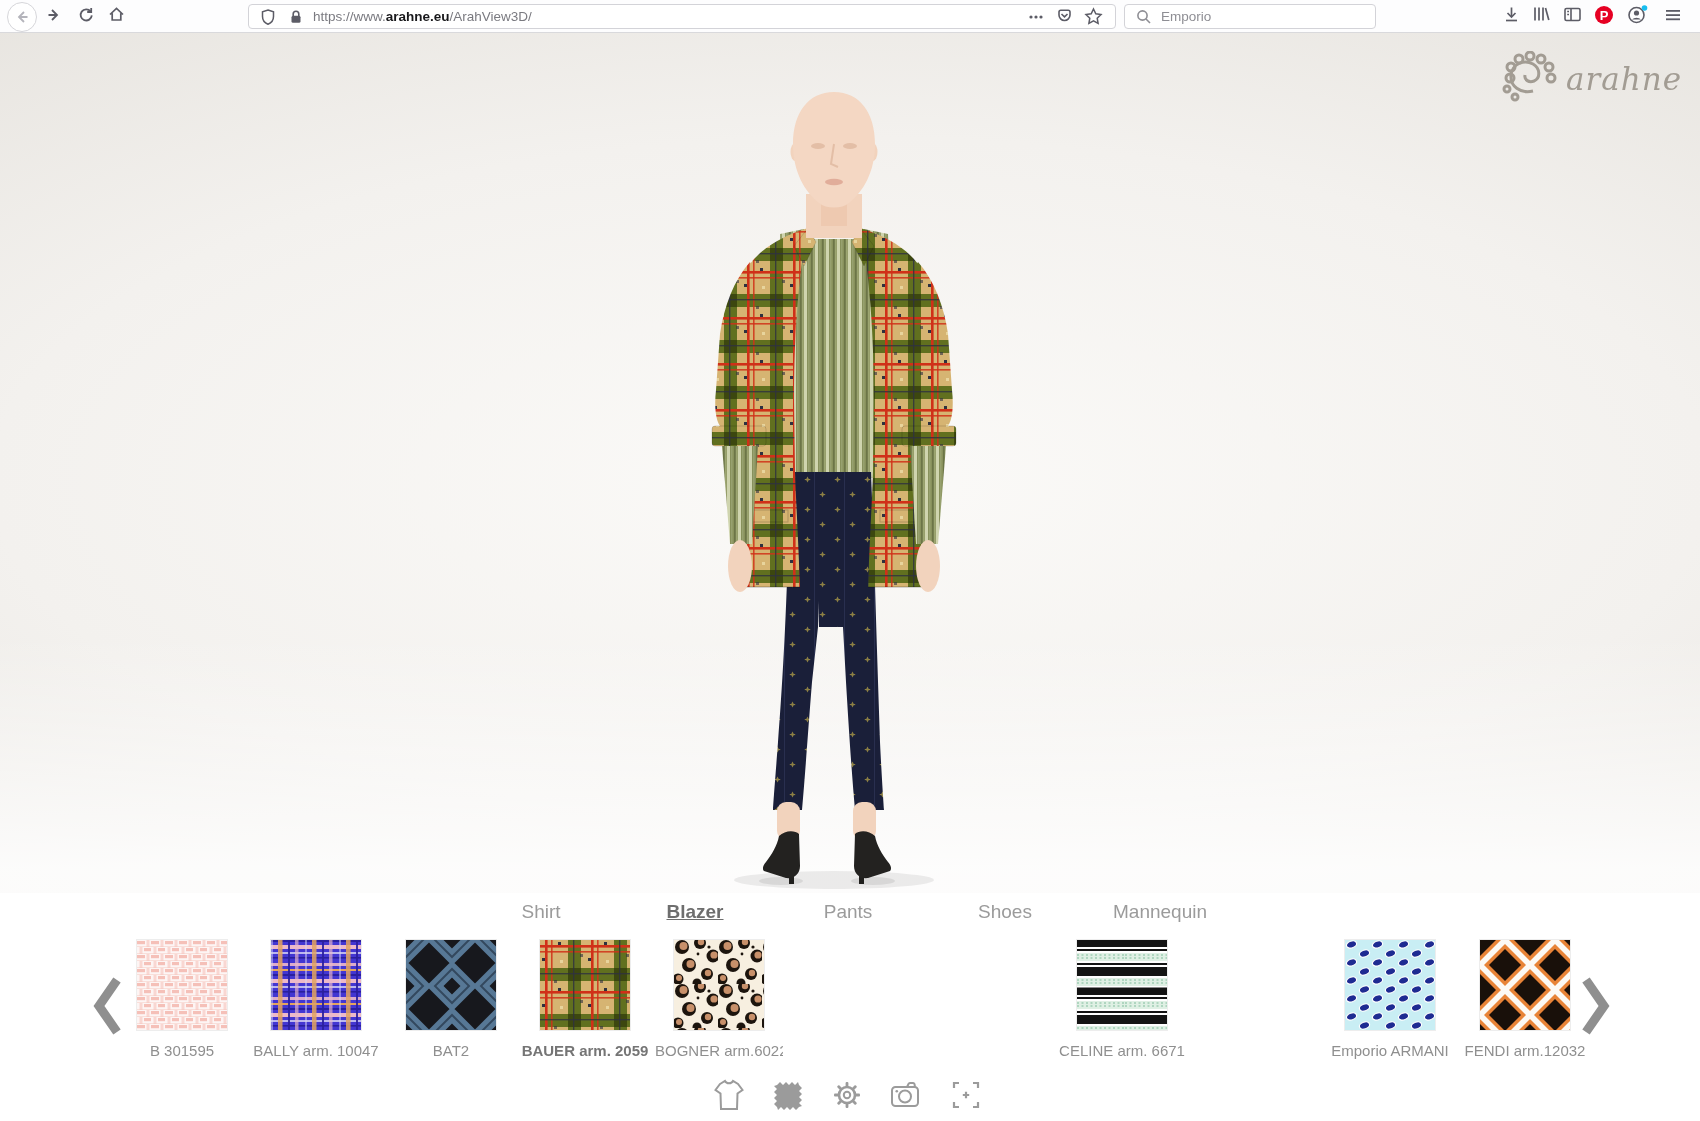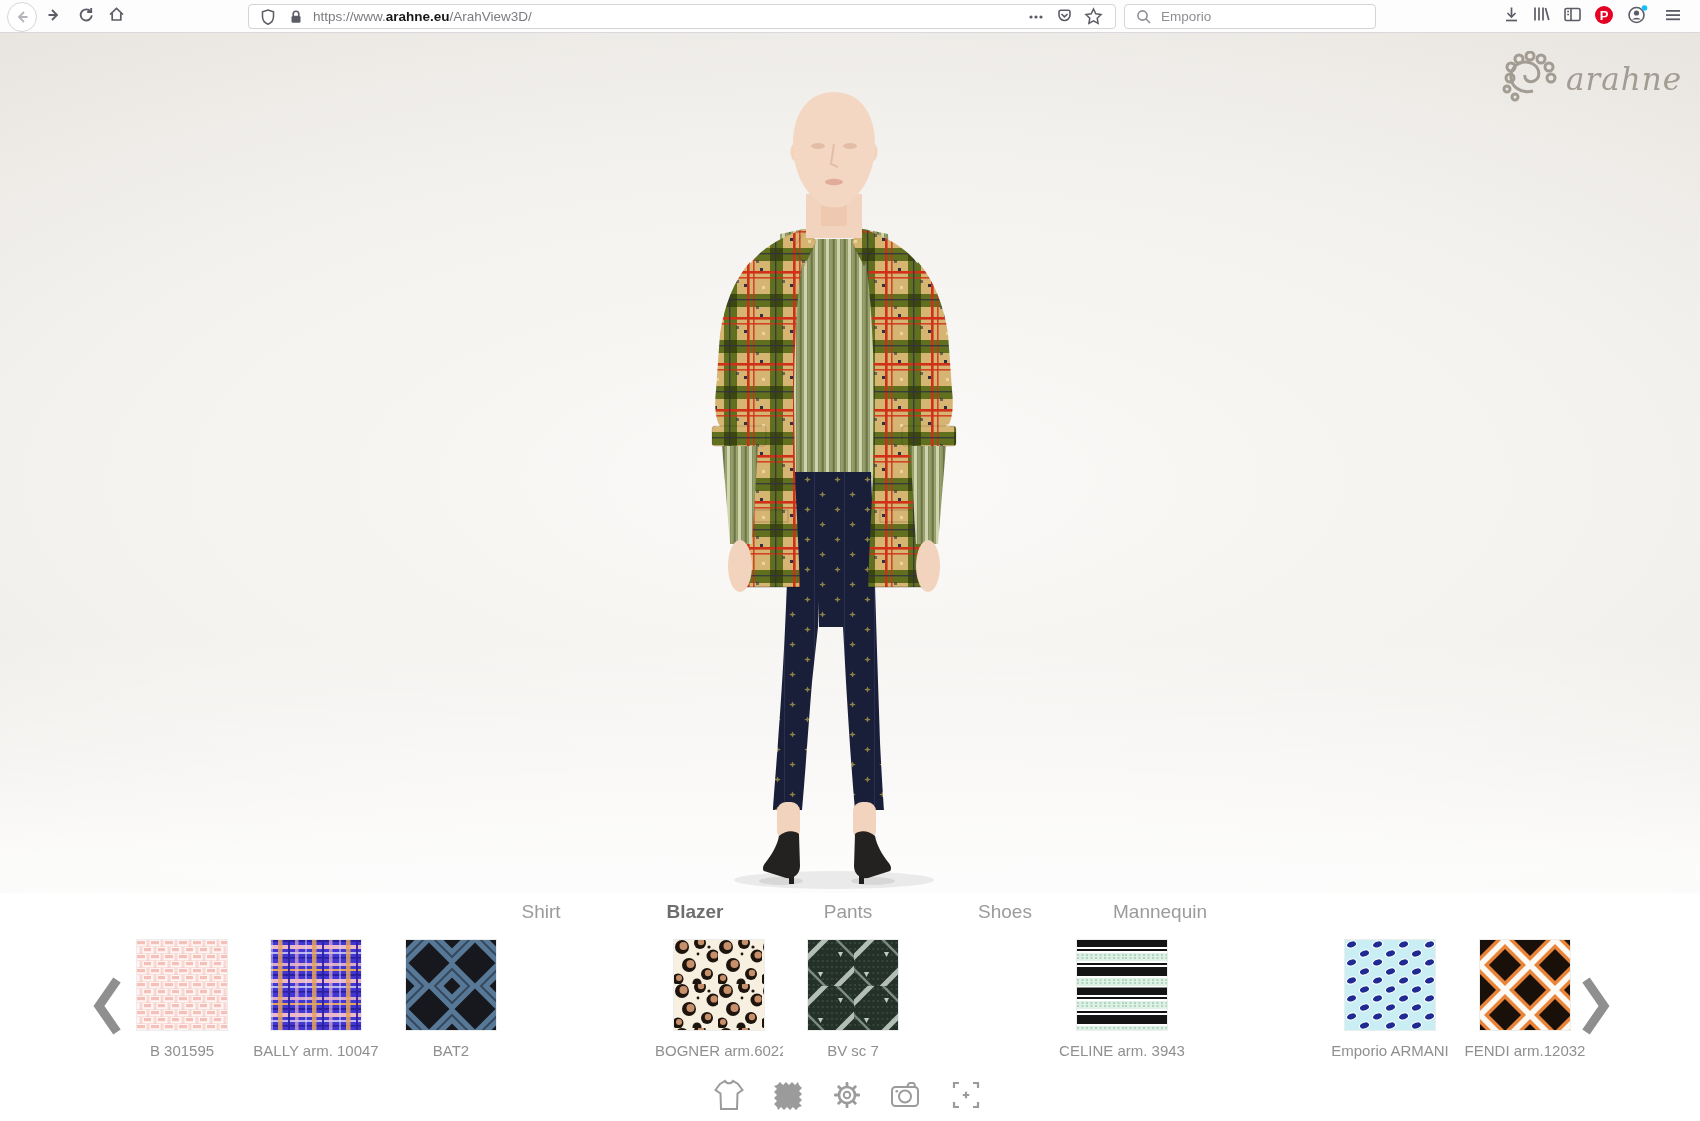--- a/index.html
+++ b/index.html
@@ -33,21 +33,21 @@
       radial-gradient(ellipse 120% 95% at 50% 52%, #fbfaf8 0%, #f3f1ee 42%, #e7e4df 72%, #d9d6d1 100%);
   }
   #logo { position:absolute; right:18px; top:18px; display:flex; align-items:center; }
   #logo-text { font-family:"DejaVu Serif", serif; font-style:italic; font-size:31px;
     color:#a29c93; margin-left:8px; letter-spacing:1px; }
 
   
   #panel { position:absolute; left:0; top:893px; width:1700px; height:228px; background:#fff; }
   .tab { position:absolute; top:8px; transform:translateX(-50%); font-size:19px;
     color:#9b9b9b; cursor:pointer; white-space:nowrap;text-align:right; }
-  .tab.active { color:#6e6e6e; font-weight:bold; }
+  .tab.active { color:#6e6e6e; font-weight:bold;text-decoration:underline; }
 
   .swatch { position:absolute; top:47px; width:90px; cursor:pointer; }
   .swatch svg { display:block; outline:1px solid rgba(0,0,0,.07); }
   .swatch figcaption { position:relative; left:-19px; width:128px; margin-top:12px;
     font-size:15px; color:#8f8f8f; text-align:center; white-space:nowrap;
     overflow:hidden; height:19px; }
   .swatch.selected figcaption { color:#757575; font-weight:bold; }
 
   .car-arrow { position:absolute; top:81px; width:36px; height:64px; cursor:pointer; }
   .act-btn { position:absolute; top:184px; width:36px; height:36px; cursor:pointer; }
@@ -474,37 +474,37 @@
           <rect width="90" height="90" fill="url(#p-bally)"></rect>
         </svg>
       <figcaption>BALLY arm. 10047</figcaption>
     </figure>
     <figure class="swatch" style="left:406px">
       <svg width="90" height="90">
           <rect width="90" height="90" fill="url(#p-bat2)"></rect>
         </svg>
       <figcaption>BAT2</figcaption>
     </figure>
+    <figure class="swatch selected" style="left:540px">
+      <svg width="90" height="90">
+          <rect width="90" height="90" fill="url(#p-tartan)"></rect>
+        </svg>
+      <figcaption>BAUER arm. 2059</figcaption>
+    </figure>
     <figure class="swatch" style="left:674px">
       <svg width="90" height="90">
           <rect width="90" height="90" fill="url(#p-bogner)"></rect>
         </svg>
       <figcaption>BOGNER arm.6022</figcaption>
     </figure>
-    <figure class="swatch" style="left:808px">
-      <svg width="90" height="90">
-          <rect width="90" height="90" fill="url(#p-bv)"></rect>
-        </svg>
-      <figcaption>BV sc 7</figcaption>
-    </figure>
     <figure class="swatch" style="left:1077px">
       <svg width="90" height="90">
           <rect width="90" height="90" fill="url(#p-celine860)"></rect>
         </svg>
-      <figcaption>CELINE arm. 3943</figcaption>
+      <figcaption>CELINE arm. 6671</figcaption>
     </figure>
     <figure class="swatch" style="left:1345px">
       <svg width="90" height="90">
           <rect width="90" height="90" fill="url(#p-armani)"></rect>
         </svg>
       <figcaption>Emporio ARMANI</figcaption>
     </figure>
     <figure class="swatch" style="left:1480px">
       <svg width="90" height="90">
           <rect width="90" height="90" fill="url(#p-fendi)"></rect>

